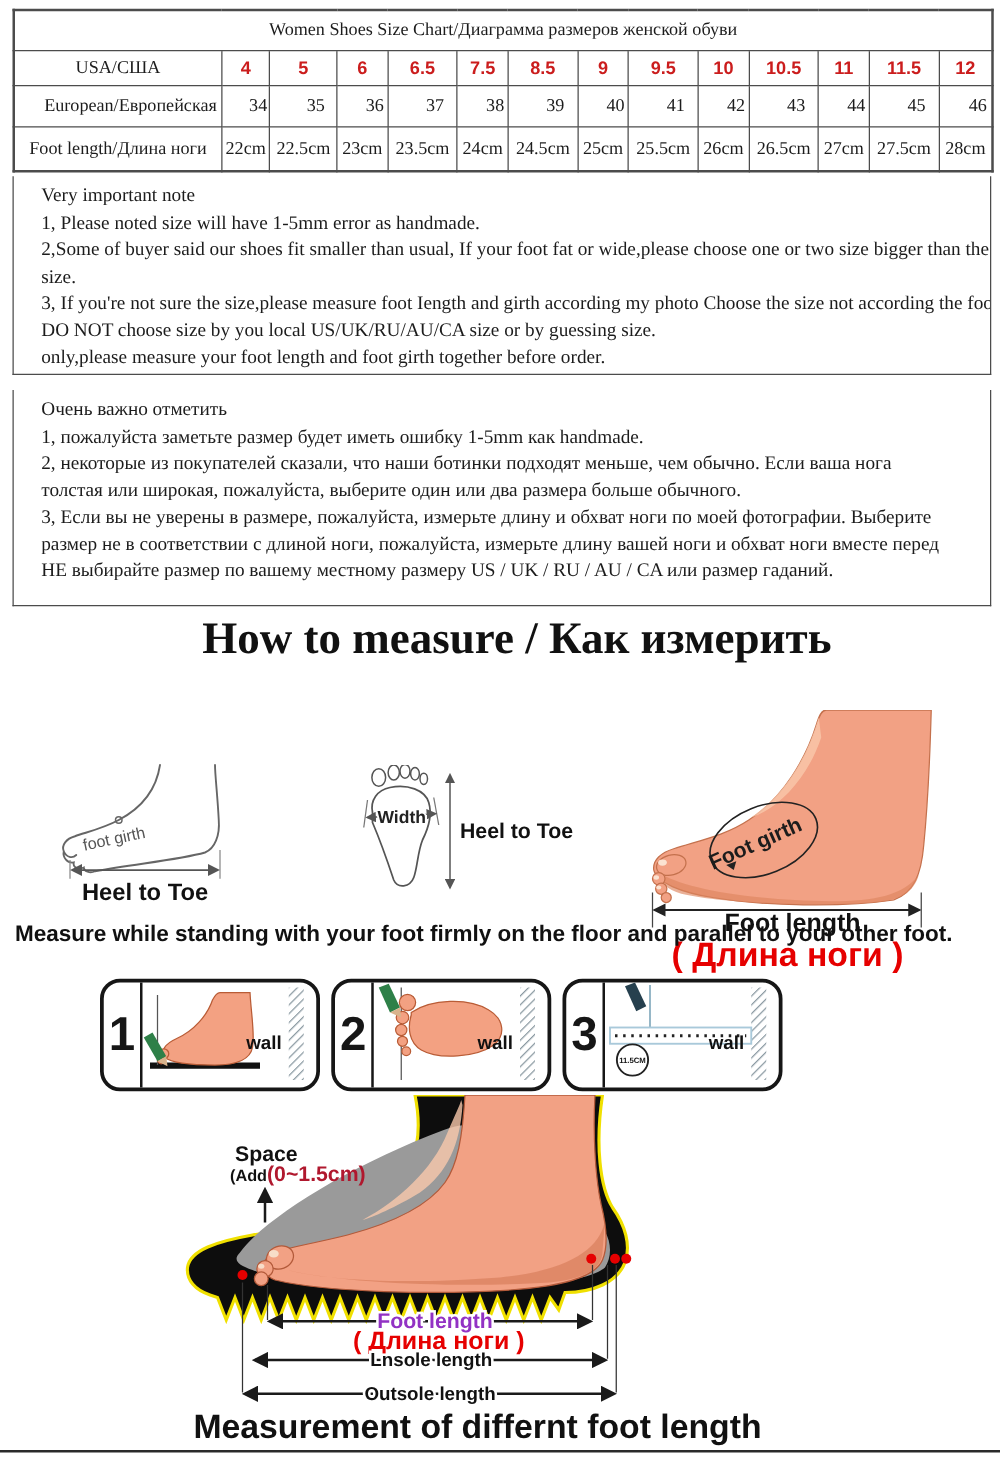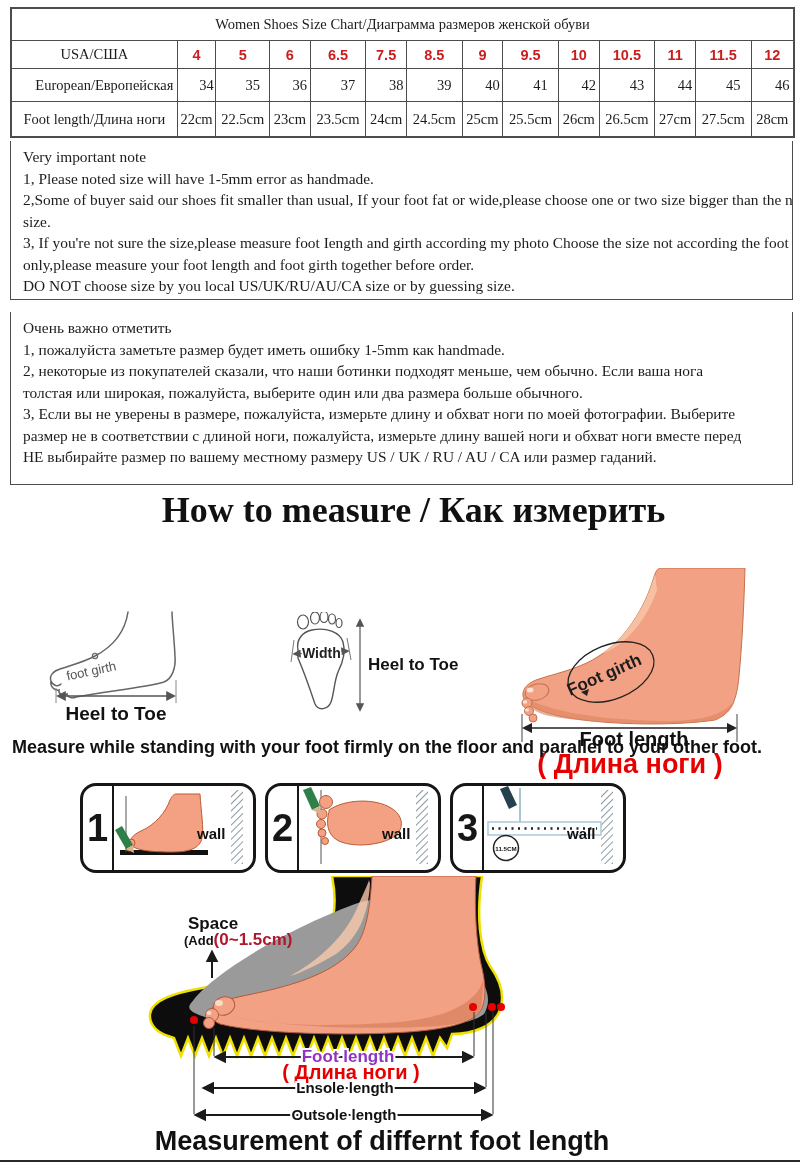--- a/index.html
+++ b/index.html
@@ -11,21 +11,21 @@
   table.size-table td{border:1px solid #4c4c4c;text-align:center;vertical-align:middle;
           font-size:14.5px;padding:0 1px;white-space:nowrap;overflow:hidden;}
   td.title-cell{height:31px;font-size:17px;}
   tr.usa-row td{height:27px;}
   tr.eu-row td{height:32px;padding-left:21px;}
   tr.len-row td{height:34px;}
   td.lbl{text-align:left;padding-left:5px;font-size:16px;}
   td.red{color:#cb1d1d;font-family:"Liberation Sans",sans-serif;font-weight:bold;font-size:17px;}
   
   .note-box{position:absolute;left:10px;width:783px;border:1px solid #4c4c4c;border-top:none;
-          padding:5px 0 0 12px;box-sizing:border-box;}
+          padding:5px 0 0 22px;box-sizing:border-box;}
   .note-box .nline{font-size:15.4px;line-height:21.5px;white-space:nowrap;overflow:hidden;}
   .note-en{top:141px;height:159px;}
   .note-ru{top:312px;height:173px;}
   
   .h2{position:absolute;top:489px;left:0;width:779px;text-align:center;
       font-family:Liberation Serif, serif;font-weight:bold;font-size:36px;color:#111;margin-left:24px;}
   .h3{position:absolute;top:1126px;left:0;width:764px;text-align:center;
       font-family:"Liberation Sans",sans-serif;font-weight:bold;font-size:27px;color:#111;}
   .bottom-line{position:absolute;top:1160px;left:0;width:800px;height:2px;background:#2a2a2a;}
   
@@ -123,22 +123,22 @@
     </tr>
   </tbody>
     </table>
 
   <div class="note-box note-en">
     <div class="nline">Very important note</div>
     <div class="nline">1, Please noted size will have 1-5mm error as handmade.</div>
     <div class="nline">2,Some of buyer said our shoes fit smaller than usual, If your foot fat or wide,please choose one or two size bigger than the normal</div>
     <div class="nline">size.</div>
     <div class="nline">3, If you're not sure the size,please measure foot Iength and girth according my photo Choose the size not according the foot length</div>
+    <div class="nline">DO NOT choose size by you local US/UK/RU/AU/CA size or by guessing size.</div>
     <div class="nline">only,please measure your foot length and foot girth together before order.</div>
-    <div class="nline">DO NOT choose size by you local US/UK/RU/AU/CA size or by guessing size.</div>
   </div>
 
   <div class="note-box note-ru">
     <div class="nline">Очень важно отметить</div>
     <div class="nline">1, пожалуйста заметьте размер будет иметь ошибку 1-5mm как handmade.</div>
     <div class="nline">2, некоторые из покупателей сказали, что наши ботинки подходят меньше, чем обычно. Если ваша нога</div>
     <div class="nline">толстая или широкая, пожалуйста, выберите один или два размера больше обычного.</div>
     <div class="nline">3, Если вы не уверены в размере, пожалуйста, измерьте длину и обхват ноги по моей фотографии. Выберите</div>
     <div class="nline">размер не в соответствии с длиной ноги, пожалуйста, измерьте длину вашей ноги и обхват ноги вместе перед</div>
     <div class="nline">НЕ выбирайте размер по вашему местному размеру US / UK / RU / AU / CA или размер гаданий.</div>

